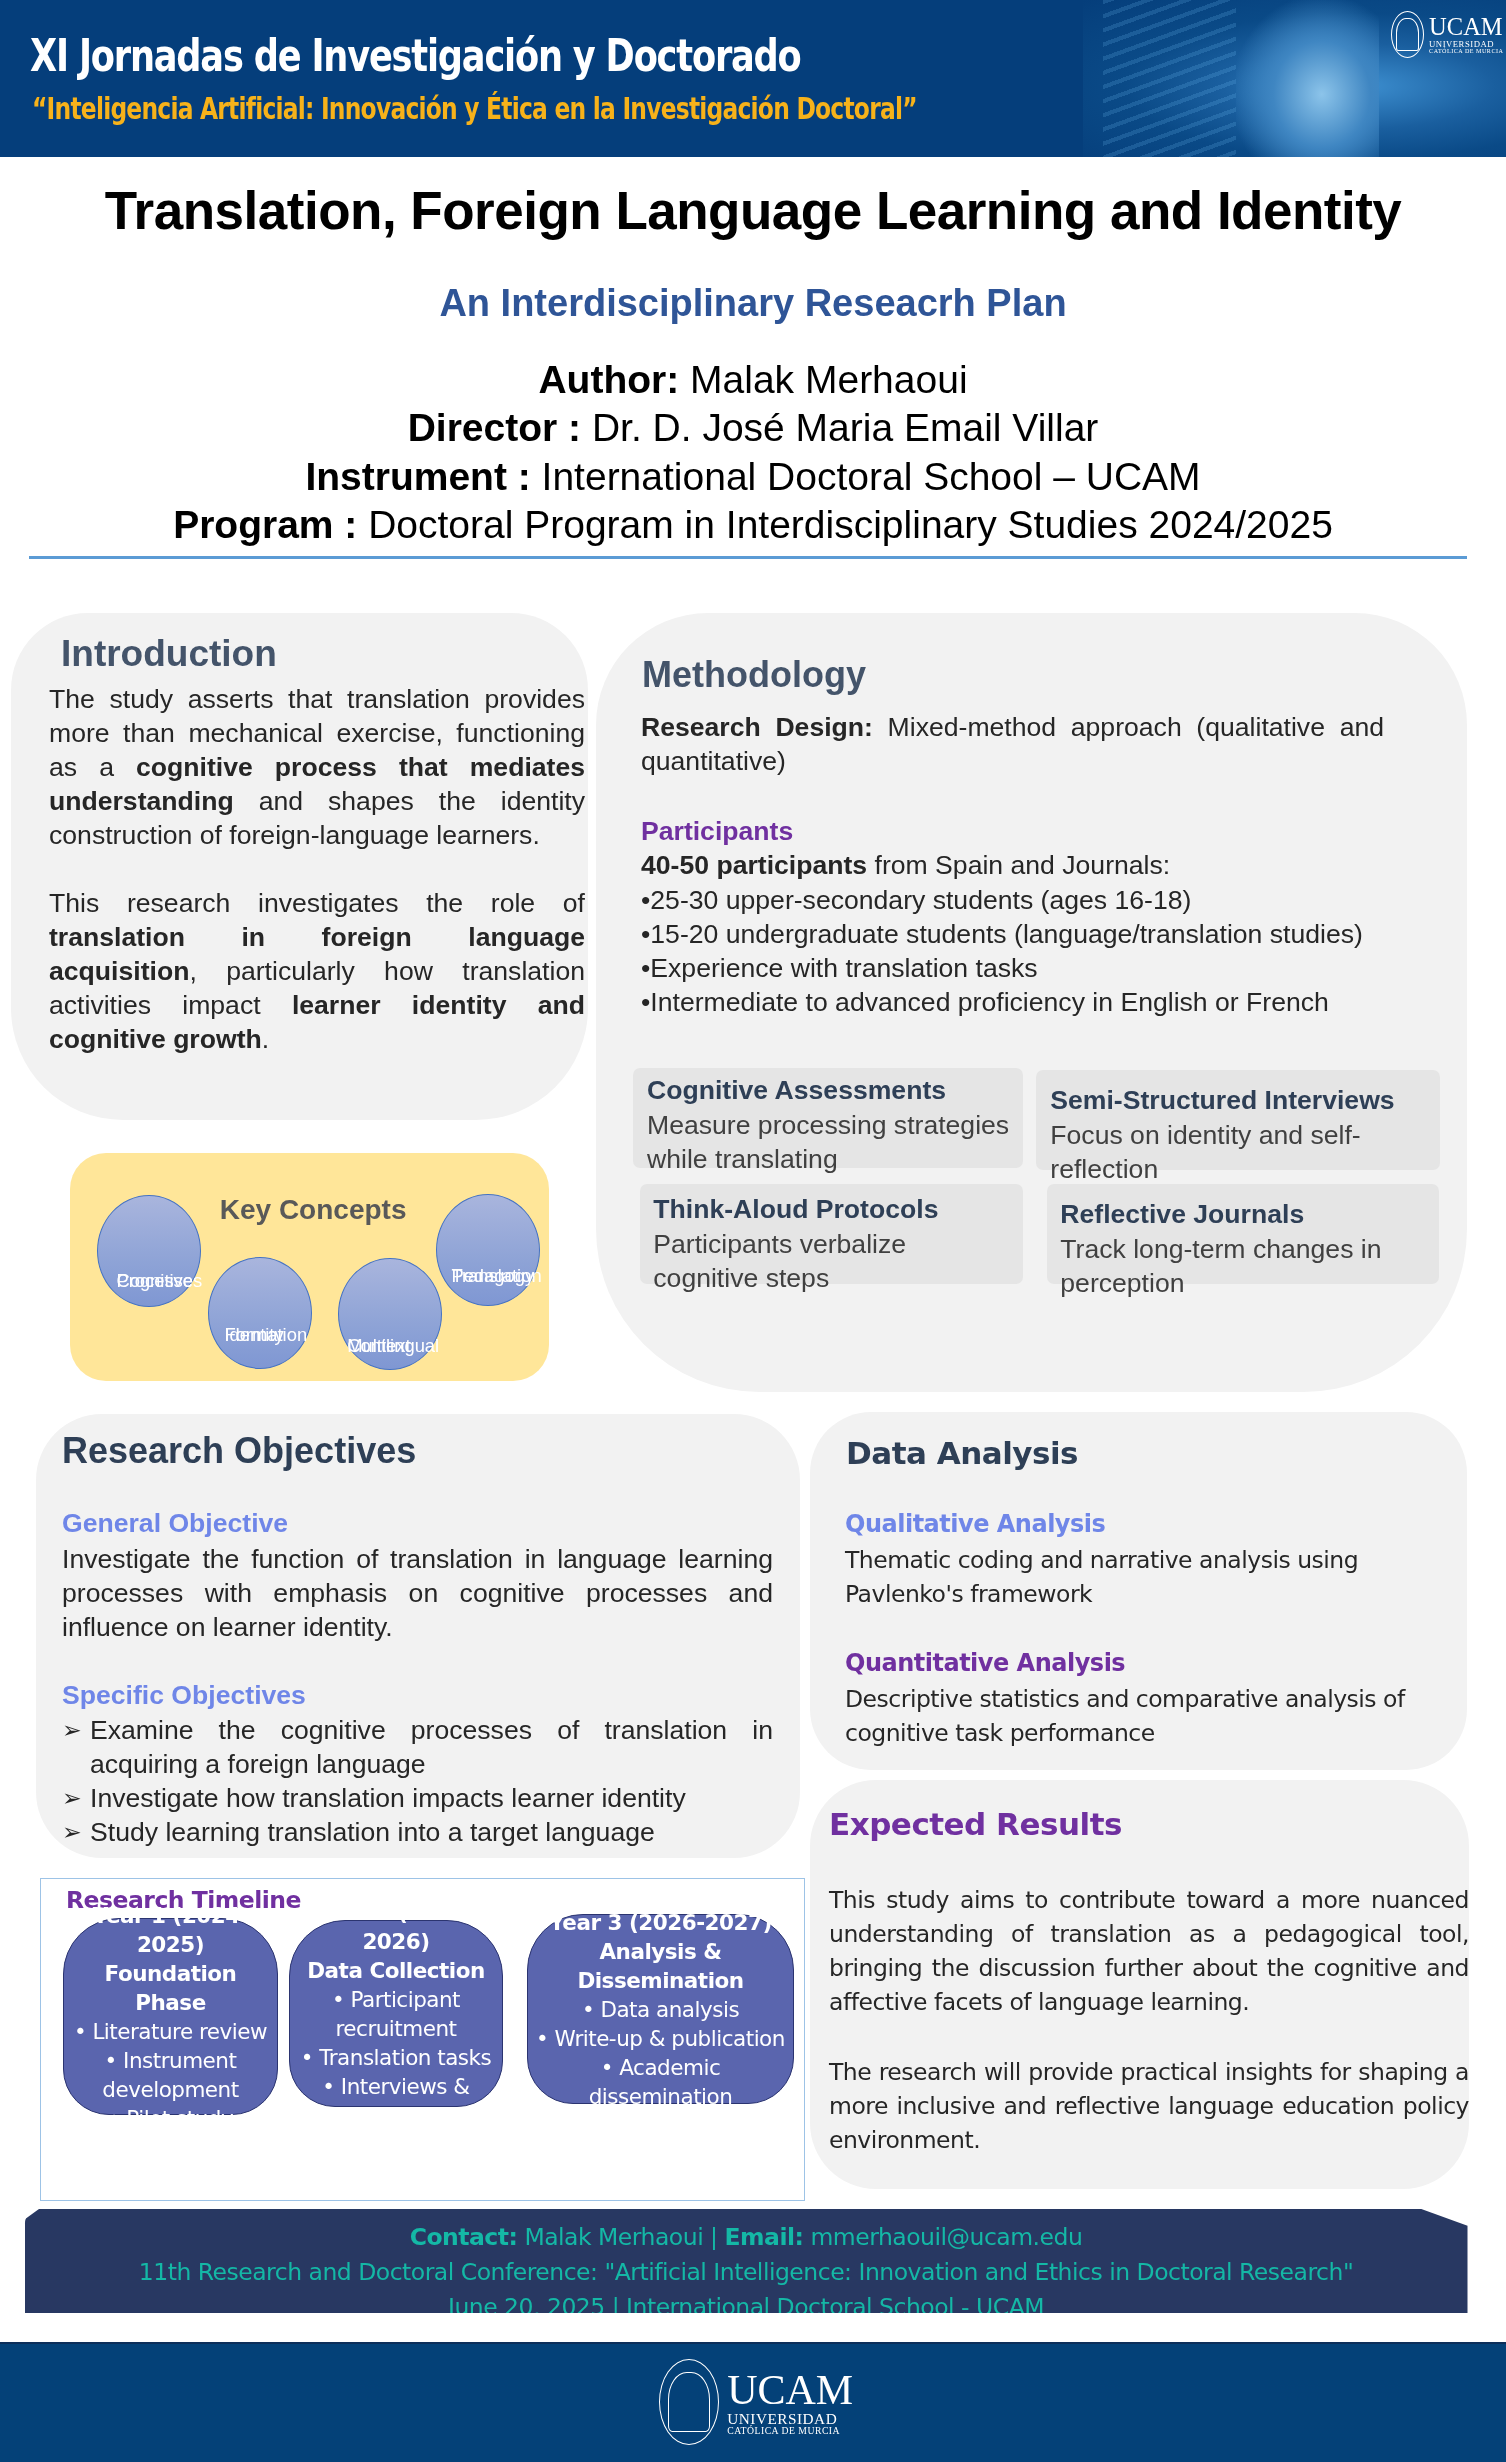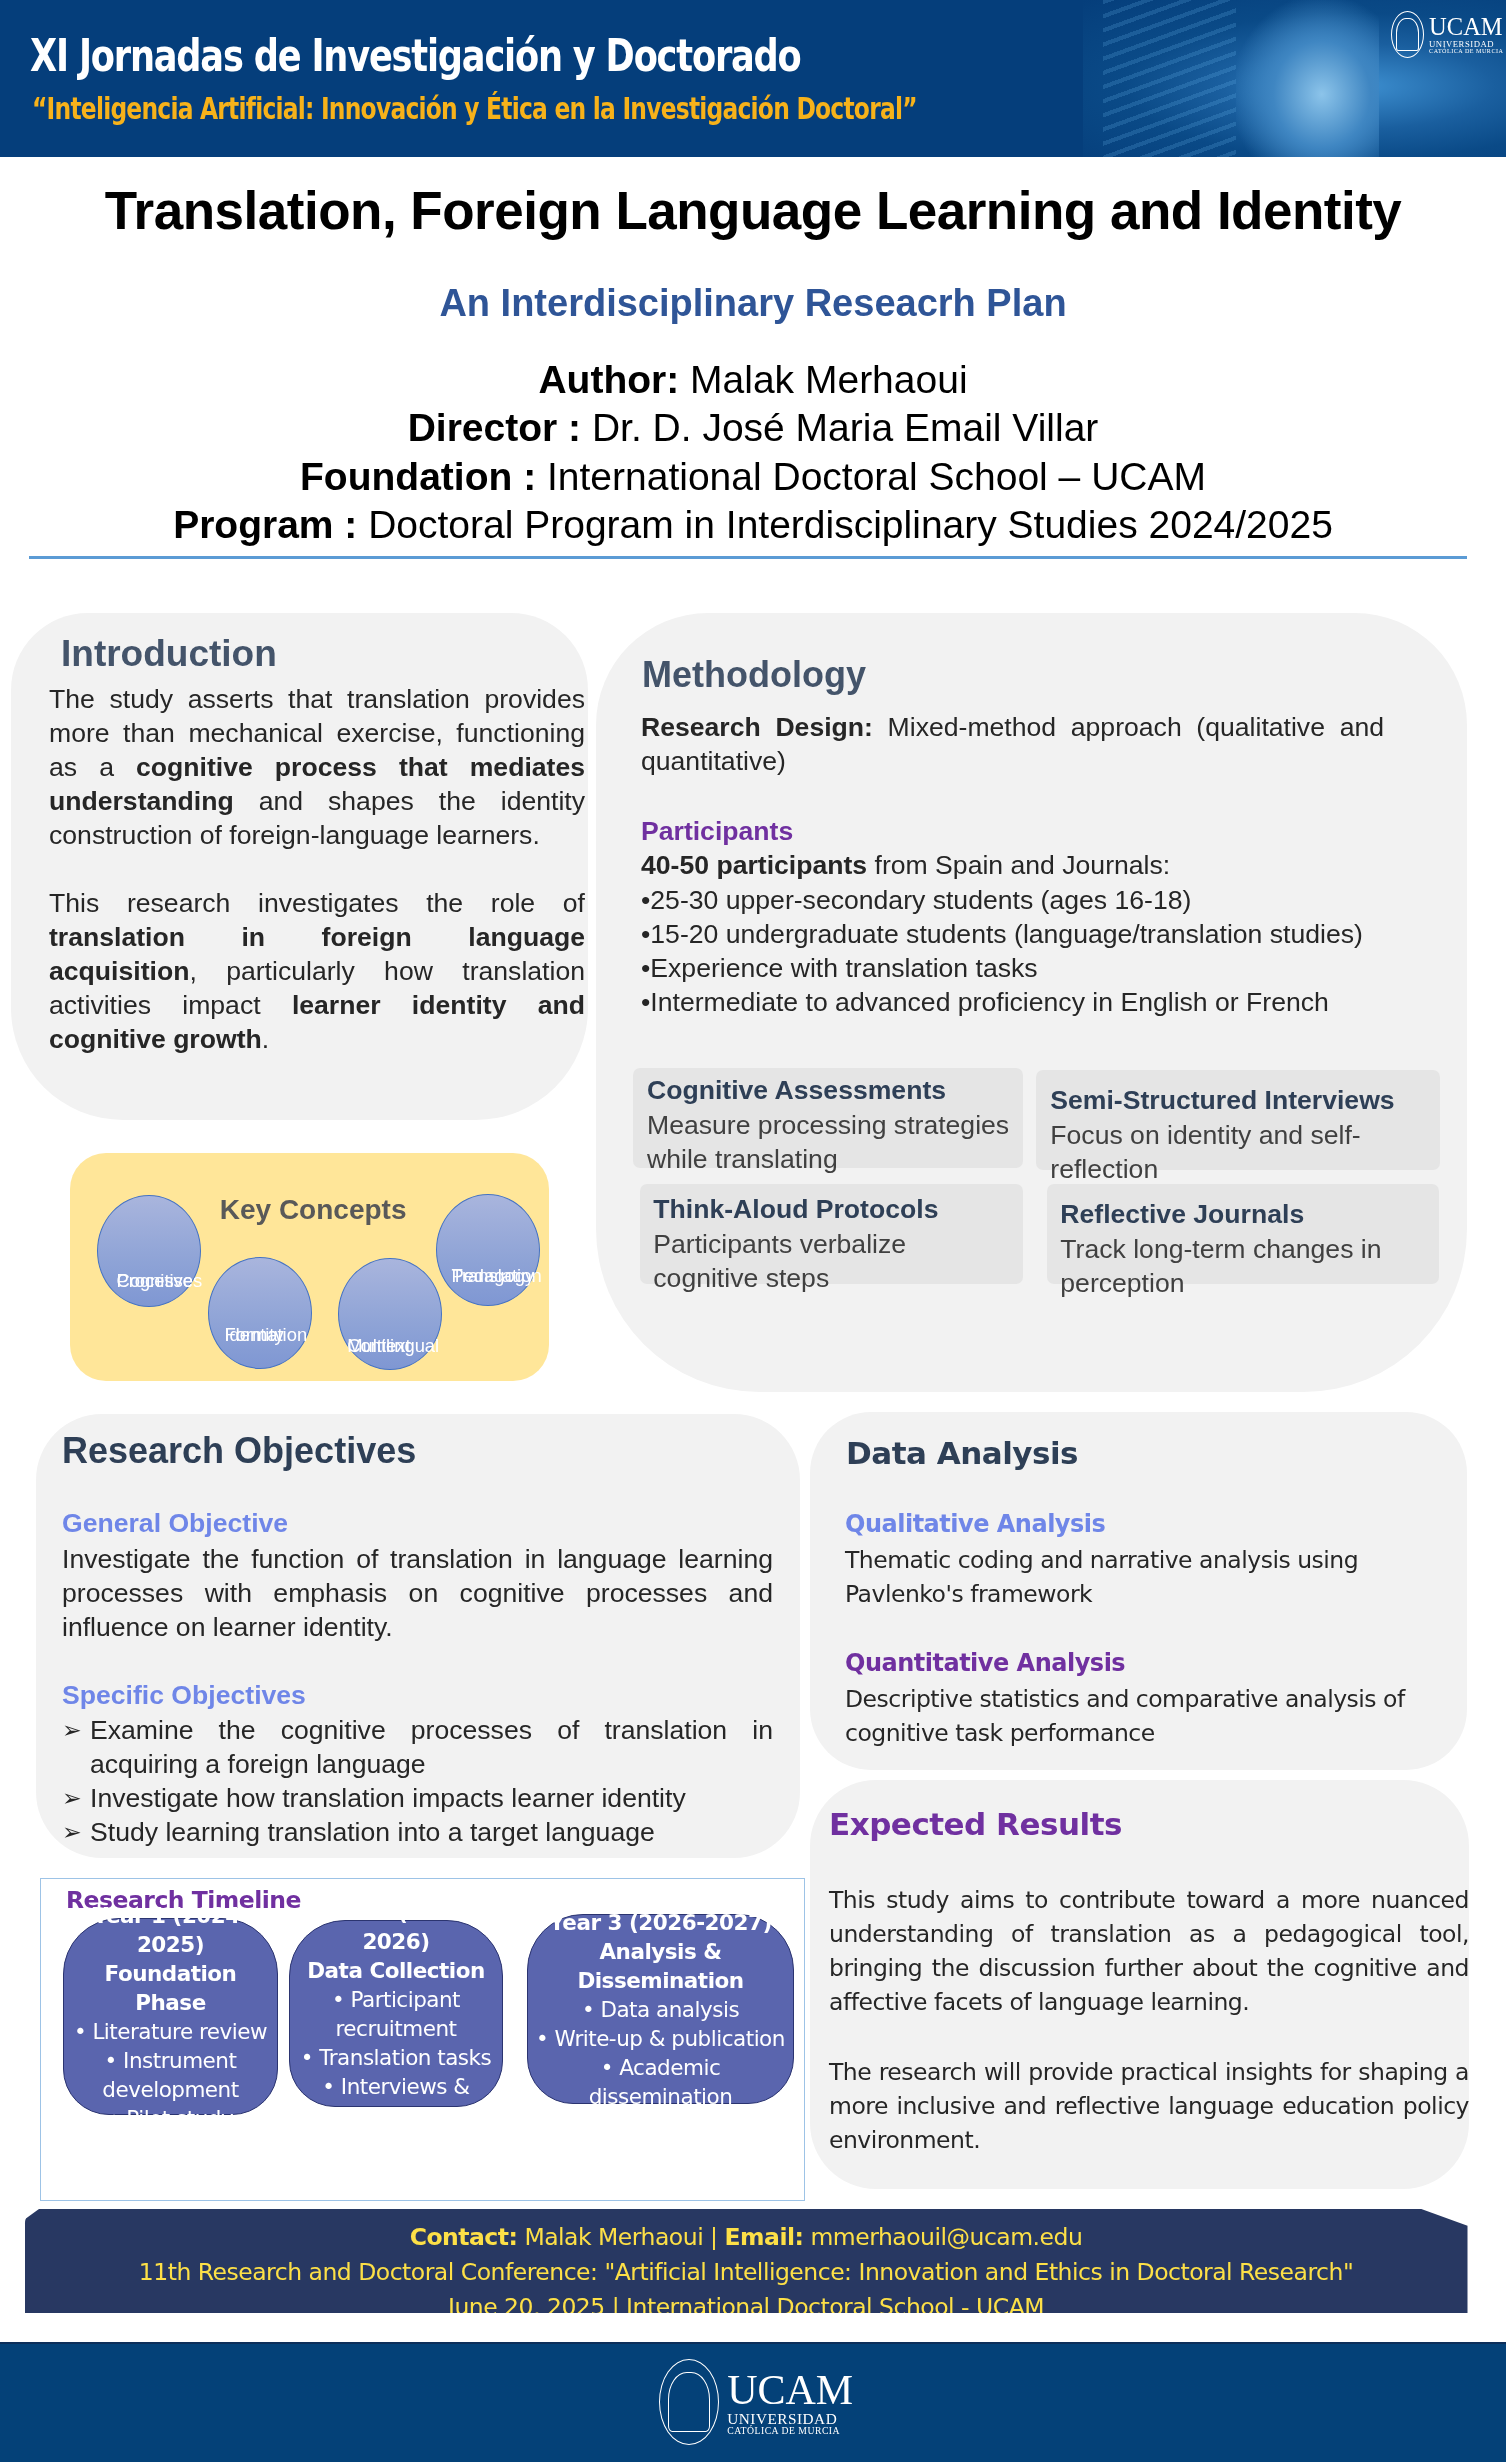--- a/index.html
+++ b/index.html
@@ -127,21 +127,21 @@
     padding: 0 6px; letter-spacing: -0.5px; }
   .year-card .yc-title { font-weight: bold; font-size: 21.5px; line-height: 29px; }
   .year-card .yc-item { font-size: 21.5px; line-height: 29px; }
   #year-0 { left: 63px; top: 1918px; width: 215px; height: 197px; }
   #year-1 { left: 289px; top: 1920px; width: 214px; height: 187px; }
   #year-2 { left: 527px; top: 1914px; width: 267px; height: 190px; }
 
   
   #contact-bar { left: 24.5px; top: 2209px; width: 1443px; height: 104px; background: #283862;
     clip-path: polygon(0 10%, 1% 0, 96.8% 0, 100% 16%, 100% 100%, 0 100%); border-radius: 14.3px 0 0 0; overflow: hidden; }
-  .contact-line { position: absolute; left: 0; width: 1443px; text-align: center; color: #fde047;
+  .contact-line { position: absolute; left: 0; width: 1443px; text-align: center; color: #14b8a6;
     font-family: "DejaVu Sans", sans-serif; font-size: 23.5px; letter-spacing: -0.5px; white-space: nowrap; }
   .contact-line b { font-weight: bold; }
   #contact-line-1 { top: 14.3px; }
   #contact-line-2 { top: 49px; }
   #contact-line-3 { top: 84px; }
 
   
   #footer-band { left: 0; top: 2342px; width: 1506px; height: 121px; background: #044178; border-top: 2px solid #0c2e5a; }
   #footer-logo { left: 659px; top: 2359px; }
   #footer-logo .seal { width: 60px; height: 86px; margin-right: 8.2px; }
@@ -170,21 +170,21 @@
 
 <div id="poster-title" class="abs center">Translation, Foreign Language Learning and Identity</div>
 <div id="poster-subtitle" class="abs center">An Interdisciplinary Reseacrh Plan</div>
 <div id="author-line" class="abs center meta-line">
   <b>Author:</b><span> Malak Merhaoui</span>
 </div>
 <div id="director-line" class="abs center meta-line">
   <b>Director :</b><span> Dr. D. José Maria Email Villar</span>
 </div>
 <div id="institution-line" class="abs center meta-line">
-  <b>Foundation :</b><span> International Doctoral School – UCAM</span>
+  <b>Instrument :</b><span> International Doctoral School – UCAM</span>
 </div>
 <div id="program-line" class="abs center meta-line">
   <b>Program :</b><span> Doctoral Program in Interdisciplinary Studies 2024/2025</span>
 </div>
 <div id="title-rule" class="abs"></div>
 
 <div id="intro-panel" class="panel"></div>
 <div id="intro-title" class="panel-title">Introduction</div>
 <div id="intro-text" class="body-text">
   <p id="intro-p2"><span>The study asserts that translation provides more than mechanical exercise, functioning as a </span><b>cognitive process that mediates understanding</b><span> and shapes the identity construction of foreign-language learners.</span></p>

